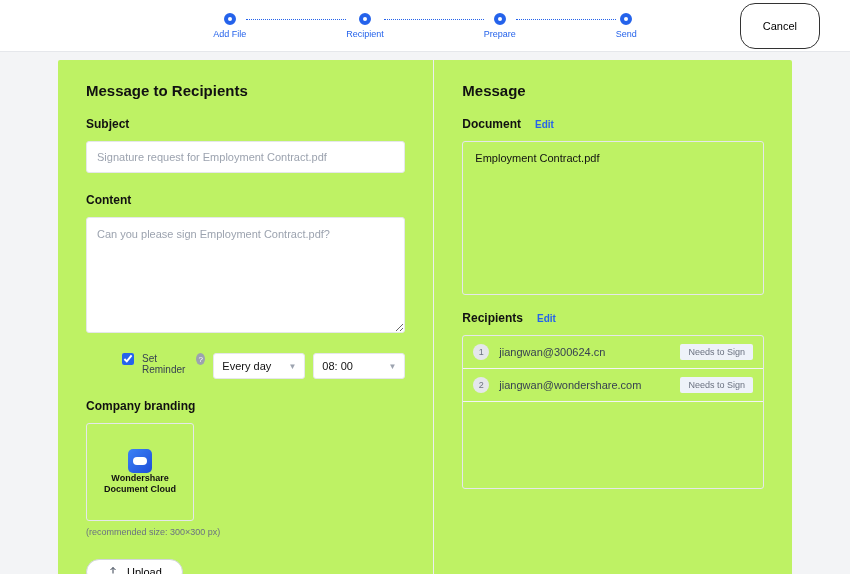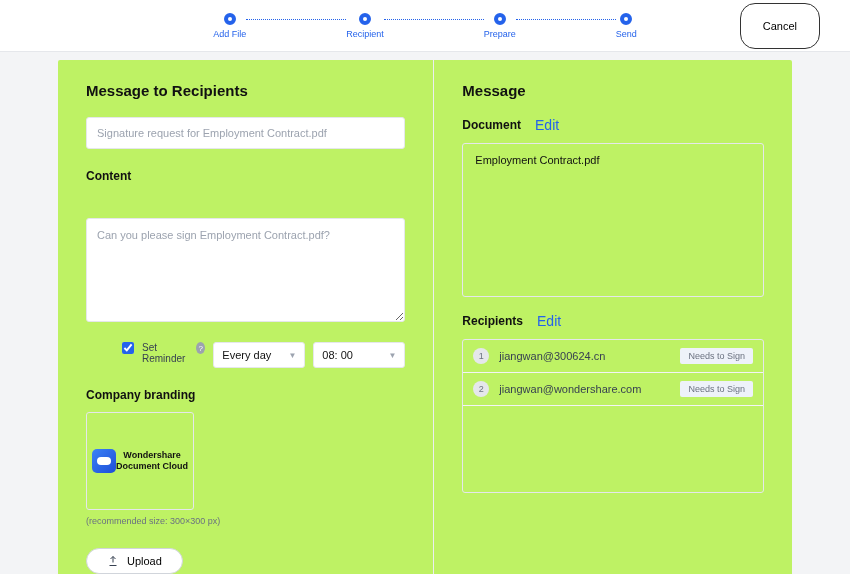--- a/index.html
+++ b/index.html
@@ -15,43 +15,43 @@
     .step-line { width: 100px; border-top: 1px dotted #2563eb; margin-bottom: 12px; }
     
     .card { background: #bef264; margin: 8px auto 0; width: 734px; display: flex; border-radius: 2px; min-height: 478px; }
     .left, .right { flex: 1; padding: 22px 28px; }
     .left { border-right: 1px solid #eceef1; }
     
     .section-title { font-size: 15px; font-weight: 700; color: #111; margin-bottom: 18px; }
     .field-label { font-size: 12px; font-weight: 600; color: #111; margin-bottom: 10px; }
     
     .text-input { width: 100%; border: 1px solid #e5e7eb; border-radius: 3px; padding: 9px 10px; font-size: 11px; color: #374151; background: #fff; }
-    .text-area { width: 100%; border: 1px solid #e5e7eb; border-radius: 3px; padding: 10px; font-size: 11px; color: #374151; height: 104px; resize: vertical; font-family: inherit; margin-top: 25px; }
+    .text-area { width: 100%; border: 1px solid #e5e7eb; border-radius: 3px; padding: 10px; font-size: 11px; color: #374151; height: 116px; resize: vertical; font-family: inherit; }
     .text-input::placeholder, .text-area::placeholder { color: #9ca3af; }
     
     .reminder-row { display: flex; align-items: flex-start; gap: 8px; margin-top: 16px; margin-left: 36px; }
     .checkbox { width: 12px; height: 12px; accent-color: #2563eb; }
     .reminder-label { font-size: 10px; color: #374151; }
     .help-icon { width: 12px; height: 12px; border-radius: 50%; background: #9ca3af; color: #fff; font-size: 8px; display: flex; align-items: center; justify-content: center; }
     .select { border: 1px solid #e5e7eb; border-radius: 3px; padding: 6px 8px; font-size: 11px; flex: 0 0 92px; display: flex; justify-content: space-between; align-items: center; background: #fff; }
     .chev { font-size: 8px; color: #9ca3af; }
     
     .spacer-lg { height: 16px; }
     .spacer-xl { height: 20px; }
     
-    .branding-box { border: 1px solid #e5e7eb; border-radius: 3px; width: 108px; height: 98px; display: flex; flex-direction: row; align-items: center; justify-content: center; }
+    .branding-box { border: 1px solid #e5e7eb; border-radius: 3px; width: 108px; height: 98px; display: flex; flex-direction: column; align-items: center; justify-content: center; }
     .cloud-icon { width: 24px; height: 24px; border-radius: 5px; background: linear-gradient(135deg,#3b82f6,#1d4ed8); position: relative; }
     .cloud-icon::after { content: ""; position: absolute; left: 5px; top: 8px; width: 14px; height: 8px; background: #fff; border-radius: 10px; }
     .branding-text { font-size: 9px; font-weight: 700; text-align: center; line-height: 1.2; }
     .rec-size { font-size: 9px; color: #6b7280; margin-top: 6px; }
     
     .upload-btn { border: 1px solid #d1d5db; background: #fff; border-radius: 15px; padding: 6px 20px; font-size: 11px; display: flex; align-items: center; gap: 8px; margin-top: 22px; cursor: pointer; }
     
     .sub-row { display: flex; align-items: center; gap: 14px; margin-bottom: 10px; }
-    .edit-link { font-size: 14px; color: #2563eb; cursor: pointer; font-weight: 400; }
+    .edit-link { font-size: 10px; color: #2563eb; cursor: pointer; font-weight: 700; }
     
     .doc-box { border: 1px solid #e5e7eb; border-radius: 3px; padding: 10px 12px; font-size: 11px; height: 154px; }
     .recipients-box { border: 1px solid #e5e7eb; border-radius: 3px; height: 154px; }
     .recipient-row { display: flex; align-items: center; padding: 8px 10px; gap: 10px; border-bottom: 1px solid #f3f4f6; font-size: 11px; }
     .num-badge { width: 16px; height: 16px; border-radius: 50%; background: #e5e7eb; font-size: 9px; display: flex; align-items: center; justify-content: center; color: #6b7280; flex: 0 0 16px; }
     .recipient-email { flex: 1; color: #374151; }
     .status-badge { background: #eef2f9; color: #6b7280; font-size: 9px; padding: 3px 8px; border-radius: 2px; }
     
     .footer-actions { width: 734px; margin: 10px auto 0; display: flex; justify-content: flex-end; gap: 12px; padding-right: 0; }
     .back-btn { border: 1px solid #9ca3af; background: #fff; border-radius: 18px; padding: 8px 30px; font-size: 12px; cursor: pointer; }
@@ -82,20 +82,21 @@
       <div class="step-label">Send</div>
     </div>
   </div>
   <button class="cancel-btn">Cancel</button>
 </div>
 
 <div class="card">
   <div class="left">
     <div class="section-title">Message to Recipients</div>
     
+    <div class="field-label">Subject</div>
     <input class="text-input" placeholder="Signature request for Employment Contract.pdf" style="">
     
     <div class="spacer-xl"></div>
     <div class="field-label">Content</div>
     <textarea class="text-area" placeholder="Can you please sign Employment Contract.pdf?" style=""></textarea>
     
     <div class="reminder-row">
       <input type="checkbox" class="checkbox" checked="" style="">
       <span class="reminder-label">Set Reminder</span>
       <span class="help-icon">?</span>

